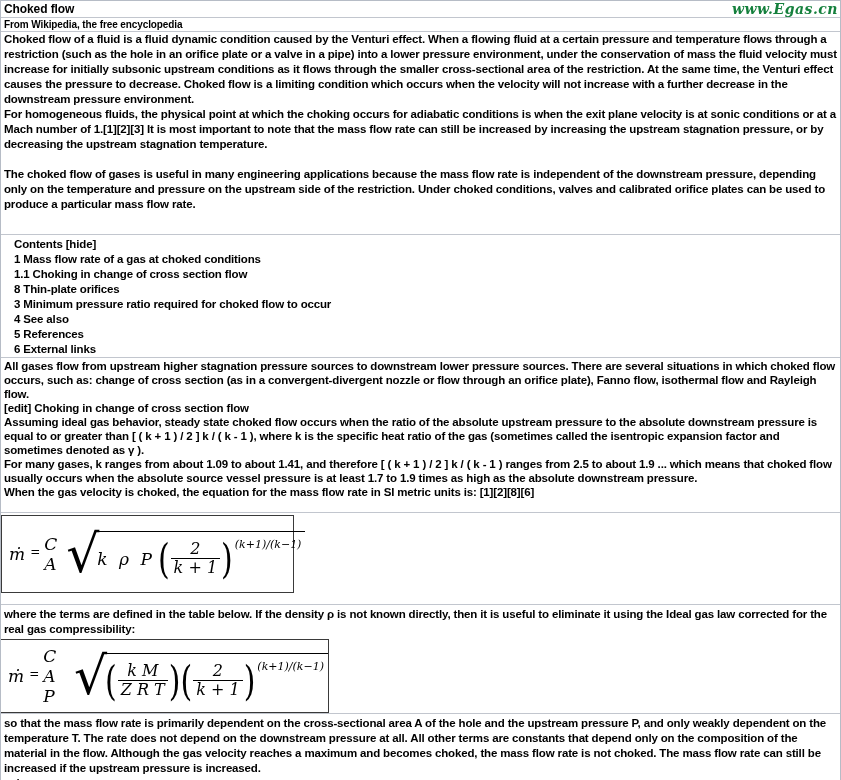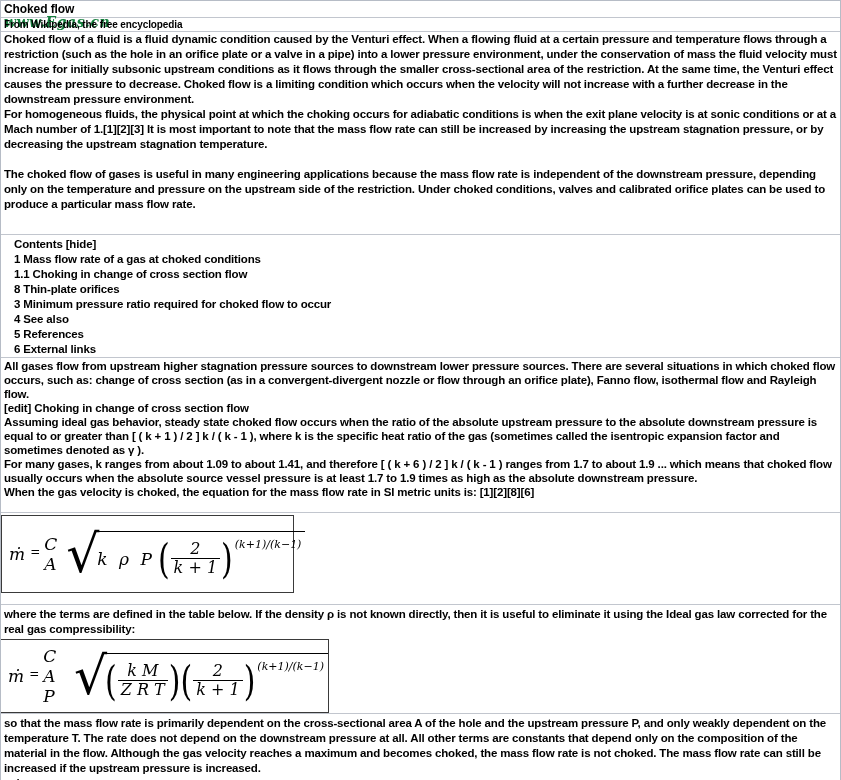--- a/index.html
+++ b/index.html
@@ -3,21 +3,21 @@
 <meta charset="utf-8">
 <style>
   * { box-sizing: border-box; }
   html,body { margin:0; padding:0; background:#fff; }
   .page {
     width:841px; height:780px; position:relative; overflow:hidden;
     background:#fff; color:#000;
     border-left:1px solid #b6bcc6; border-right:1px solid #b6bcc6; border-top:1px solid #b6bcc6;
     font-family:"Liberation Sans", sans-serif; font-weight:bold;
   }
-  .divider-b { border-bottom:1px solid #c2c6ce;flex-direction:column; }
+  .divider-b { border-bottom:1px solid #c2c6ce; }
 
   .title-row { display:flex; justify-content:space-between; align-items:flex-start;
     height:17px; padding:2px 2px 0 3px; }
   .doc-title { font-size:12px; line-height:13px; letter-spacing:-0.1px; }
   .watermark { font-family:"DejaVu Serif", serif; font-style:italic; font-weight:bold;
     color:#15803d; font-size:14px; line-height:14px; letter-spacing:0.5px; margin-top:-1px; }
   .subtitle-row { height:14px; padding:1px 3px 0; font-size:10px; line-height:12px; letter-spacing:-0.1px; }
 
   .txt { font-size:11.5px; line-height:15px; letter-spacing:-0.15px; }
   .intro { padding:0 3px 0; height:203px; }
@@ -93,21 +93,21 @@
     <div class="toc-line">3 Minimum pressure ratio required for choked flow to occur</div>
     <div class="toc-line">4 See also</div>
     <div class="toc-line">5 References</div>
     <div class="toc-line">6 External links</div>
   </div>
 
   <div class="section divider-b">
     <p class="txt">All gases flow from upstream higher stagnation pressure sources to downstream lower pressure sources. There are several situations in which choked flow occurs, such as: change of cross section (as in a convergent-divergent nozzle or flow through an orifice plate), Fanno flow, isothermal flow and Rayleigh flow.</p>
     <p class="txt">[edit] Choking in change of cross section flow</p>
     <p class="txt">Assuming ideal gas behavior, steady state choked flow occurs when the ratio of the absolute upstream pressure to the absolute downstream pressure is equal to or greater than [ ( k + 1 ) / 2 ] k / ( k - 1 ), where k is the specific heat ratio of the gas (sometimes called the isentropic expansion factor and sometimes denoted as γ ).</p>
-    <p class="txt">For many gases, k ranges from about 1.09 to about 1.41, and therefore [ ( k + 6 ) / 2 ] k / ( k - 1 ) ranges from 1.7 to about 1.9 ... which means that choked flow usually occurs when the absolute source vessel pressure is at least 1.7 to 1.9 times as high as the absolute downstream pressure.</p>
+    <p class="txt">For many gases, k ranges from about 1.09 to about 1.41, and therefore [ ( k + 1 ) / 2 ] k / ( k - 1 ) ranges from 2.5 to about 1.9 ... which means that choked flow usually occurs when the absolute source vessel pressure is at least 1.7 to 1.9 times as high as the absolute downstream pressure.</p>
     <p class="txt">When the gas velocity is choked, the equation for the mass flow rate in SI metric units is: [1][2][8][6]</p>
   </div>
 
   <div class="formula-box one">
     <div class="formula">
       <span>ṁ</span>
       <span class="f-eq">=</span>
       <span class="f-coeff">C A</span>
       <span class="radical">
         <span class="rad-glyph">√</span>

